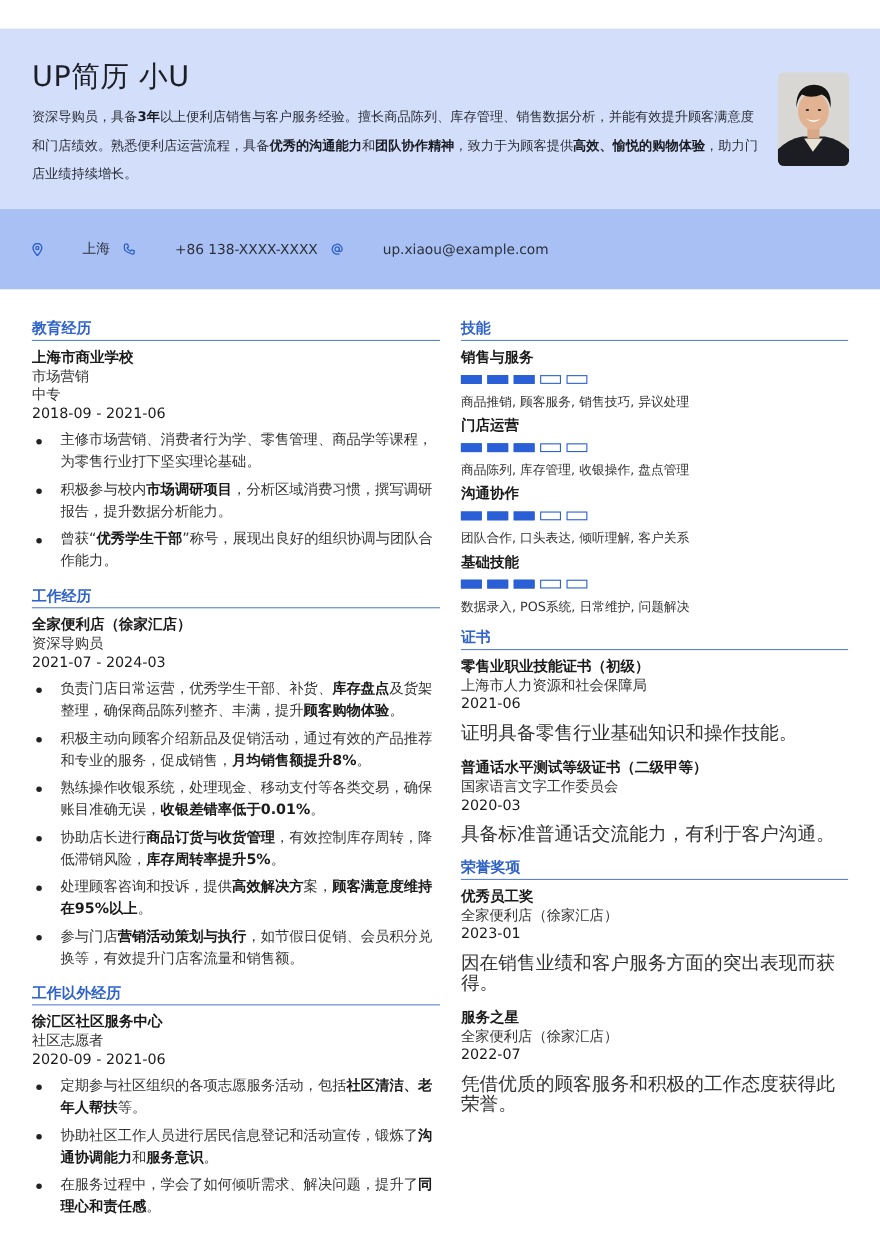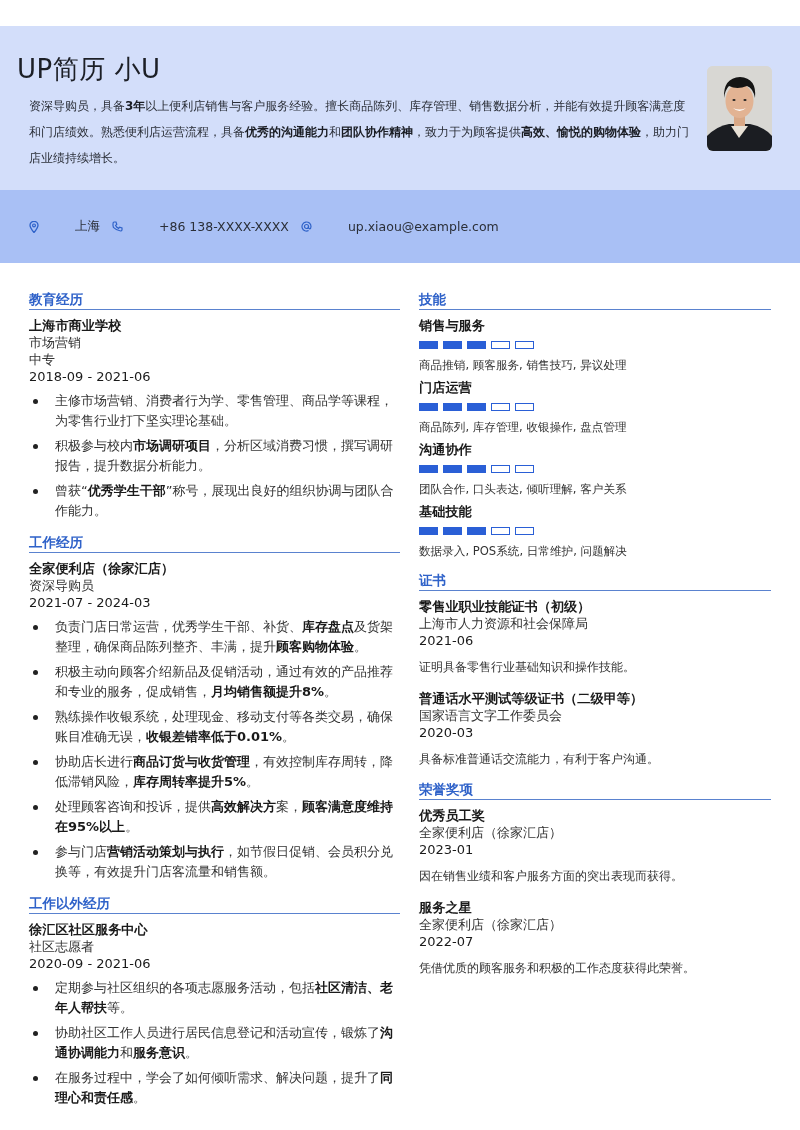--- a/index.html
+++ b/index.html
@@ -2,21 +2,21 @@
 <html><head>
 <meta charset="utf-8">
 <style>
   * { box-sizing: border-box; margin: 0; padding: 0; }
   html, body { width: 800px; height: 1130px; background: #ffffff; overflow: hidden; }
   body { font-family: "DejaVu Sans", "Liberation Sans", sans-serif; color: #222; position: relative; }
 
   .hdr-top { position: absolute; left: 0; top: 26px; width: 800px; height: 164px; background: #d3defa; }
   .hdr-contact { position: absolute; left: 0; top: 190px; width: 800px; height: 73px; background: #a9c0f5; }
 
-  .name { position: absolute; left: 17px; top: 52px; font-size: 26px; font-weight: 500; color: #1c1f26; letter-spacing: 0.5px; }
+  .name { position: absolute; left: 29px; top: 52px; font-size: 26px; font-weight: 500; color: #1c1f26; letter-spacing: 0.5px; }
   .summary { position: absolute; left: 29px; top: 93px; width: 660px; font-size: 12px; line-height: 26px; color: #2b2f38; }
   .summary b { font-weight: bold; color: #1a1d24; }
 
   .photo { position: absolute; left: 707px; top: 66px; width: 65px; height: 85px; border-radius: 6px; overflow: hidden; background: #d9d9d6; }
 
   .contact { position: absolute; left: 29px; top: 218px; display: flex; align-items: center; font-size: 12.5px; color: #2b2f38; }
   .contact .ci { display: flex; align-items: center; margin-right: 12px; gap: 30px; }
   .contact svg { margin-right: 6px; }
 
   .col-left { position: absolute; left: 29px; top: 291px; width: 371px; }
@@ -34,21 +34,21 @@
   ul.bullets li b { color: #1a1a1a; text-align: center; }
 
   .skill { margin-bottom: 6px; }
   .skill-name { font-size: 13.2px; font-weight: bold; color: #1a1a1a; line-height: 18px; margin-bottom: 6px; }
   .bars { display: flex; gap: 5px; height: 9px; margin-bottom: 7px; }
   .bar { width: 19px; height: 8px; border: 1.5px solid #2a5fd6; background: #fff; }
   .bar.on { background: #2a5fd6; }
   .skill-kw { font-size: 11.6px; color: #333; line-height: 16px; }
 
   .cert { margin-bottom: 8px; }
-  .cert-desc { font-size: 12px; color: #333; line-height: 18px; margin-top: 8px; }
+  .cert-desc { font-size: 17px; color: #333; line-height: 18px; margin-top: 8px; }
 </style>
 </head>
 <body>
 
 <div class="hdr-top"></div>
 <div class="hdr-contact"></div>
 
 <h1 class="name">UP简历 小U</h1>
 <p class="summary"><span>资深导购员，具备</span><b>3年</b><span>以上便利店销售与客户服务经验。擅长商品陈列、库存管理、销售数据分析，并能有效提升顾客满意度和门店绩效。熟悉便利店运营流程，具备</span><b>优秀的沟通能力</b><span>和</span><b>团队协作精神</b><span>，致力于为顾客提供</span><b>高效、愉悦的购物体验</b><span>，助力门店业绩持续增长。</span></p>
 

